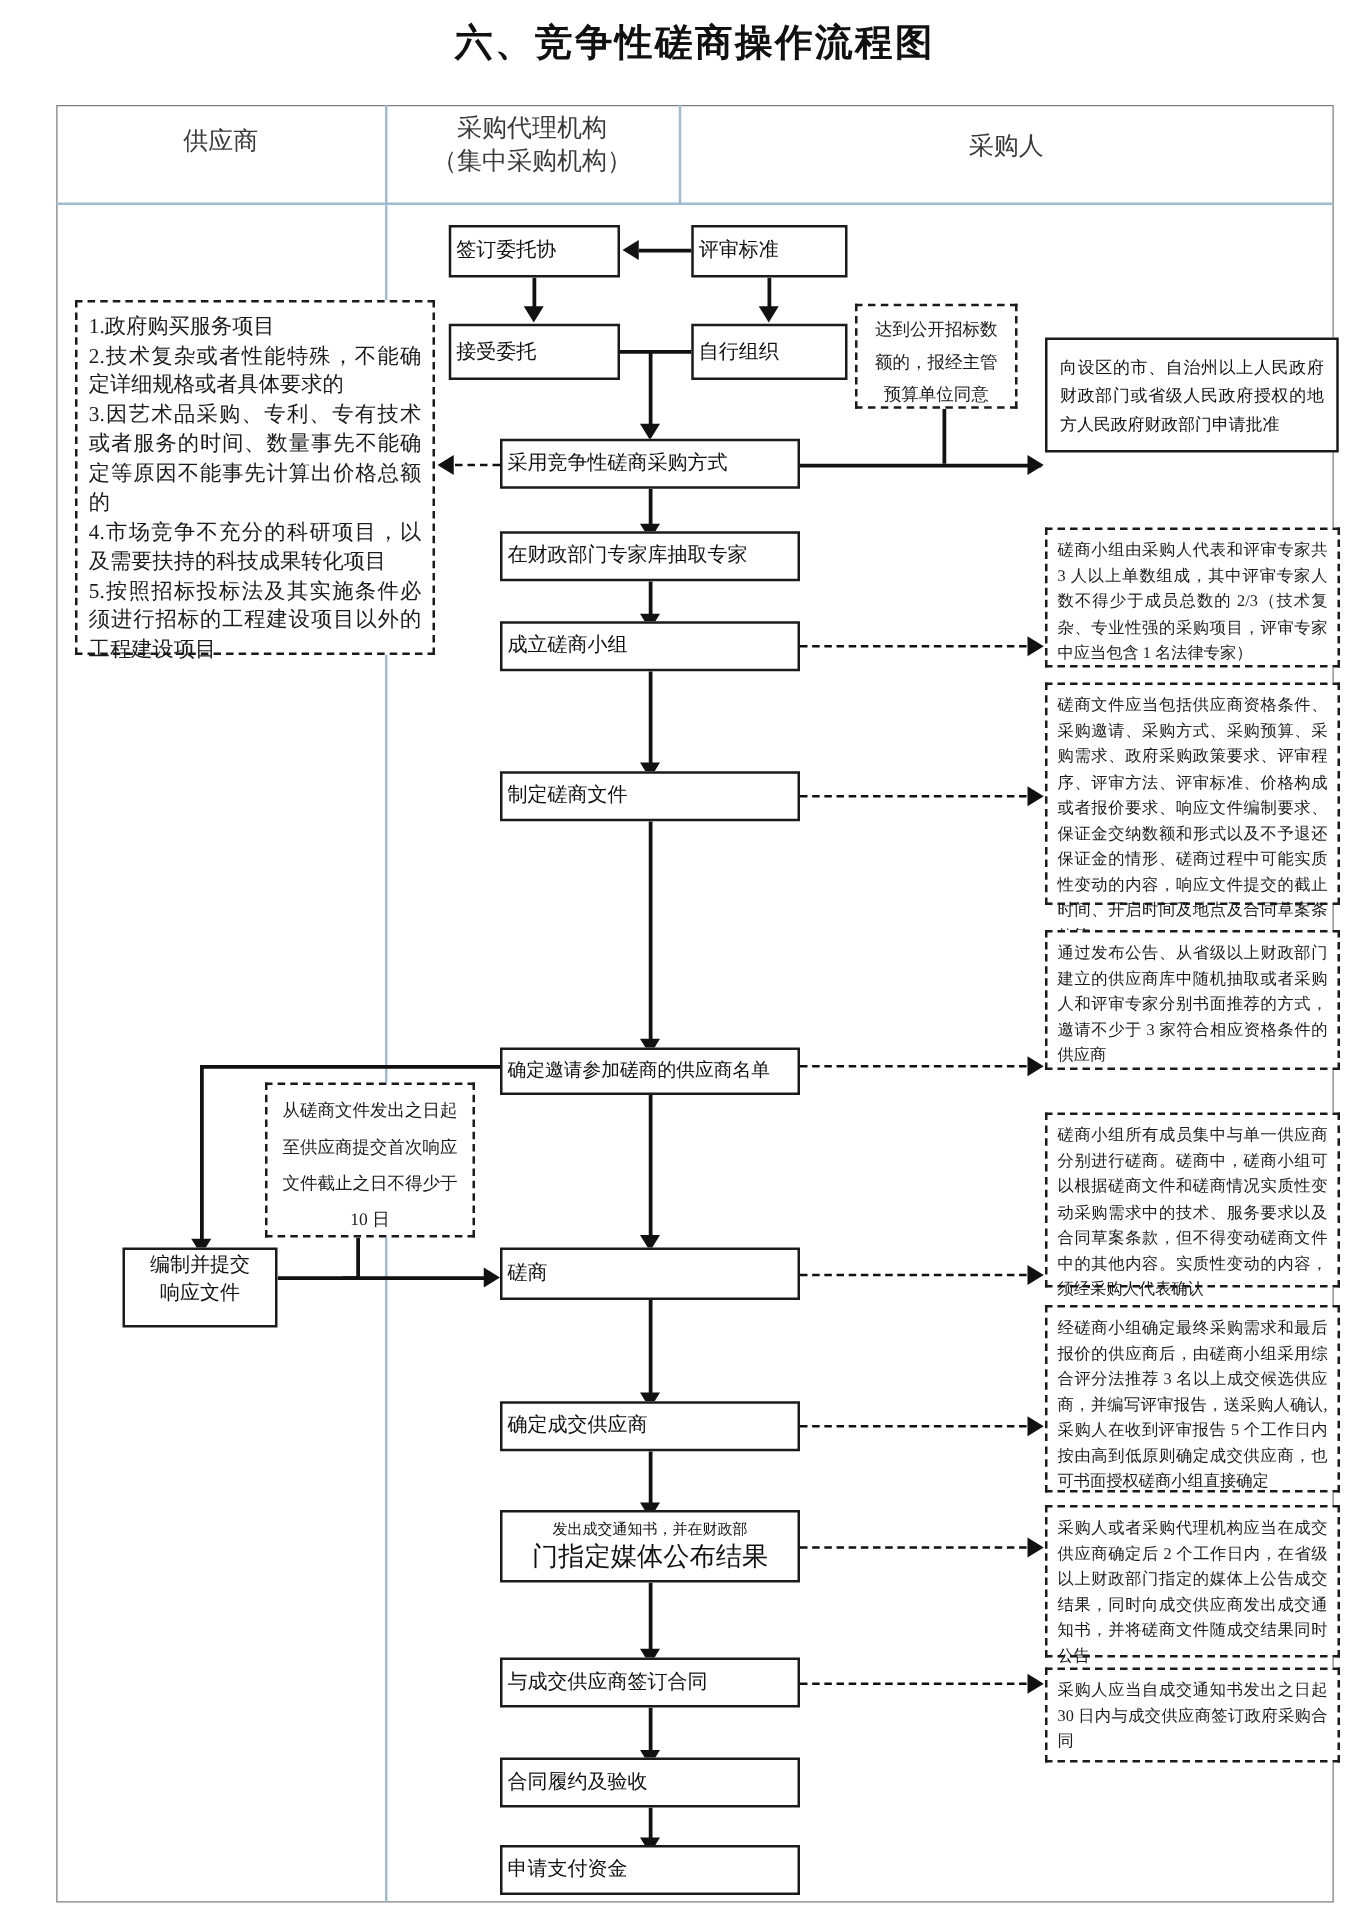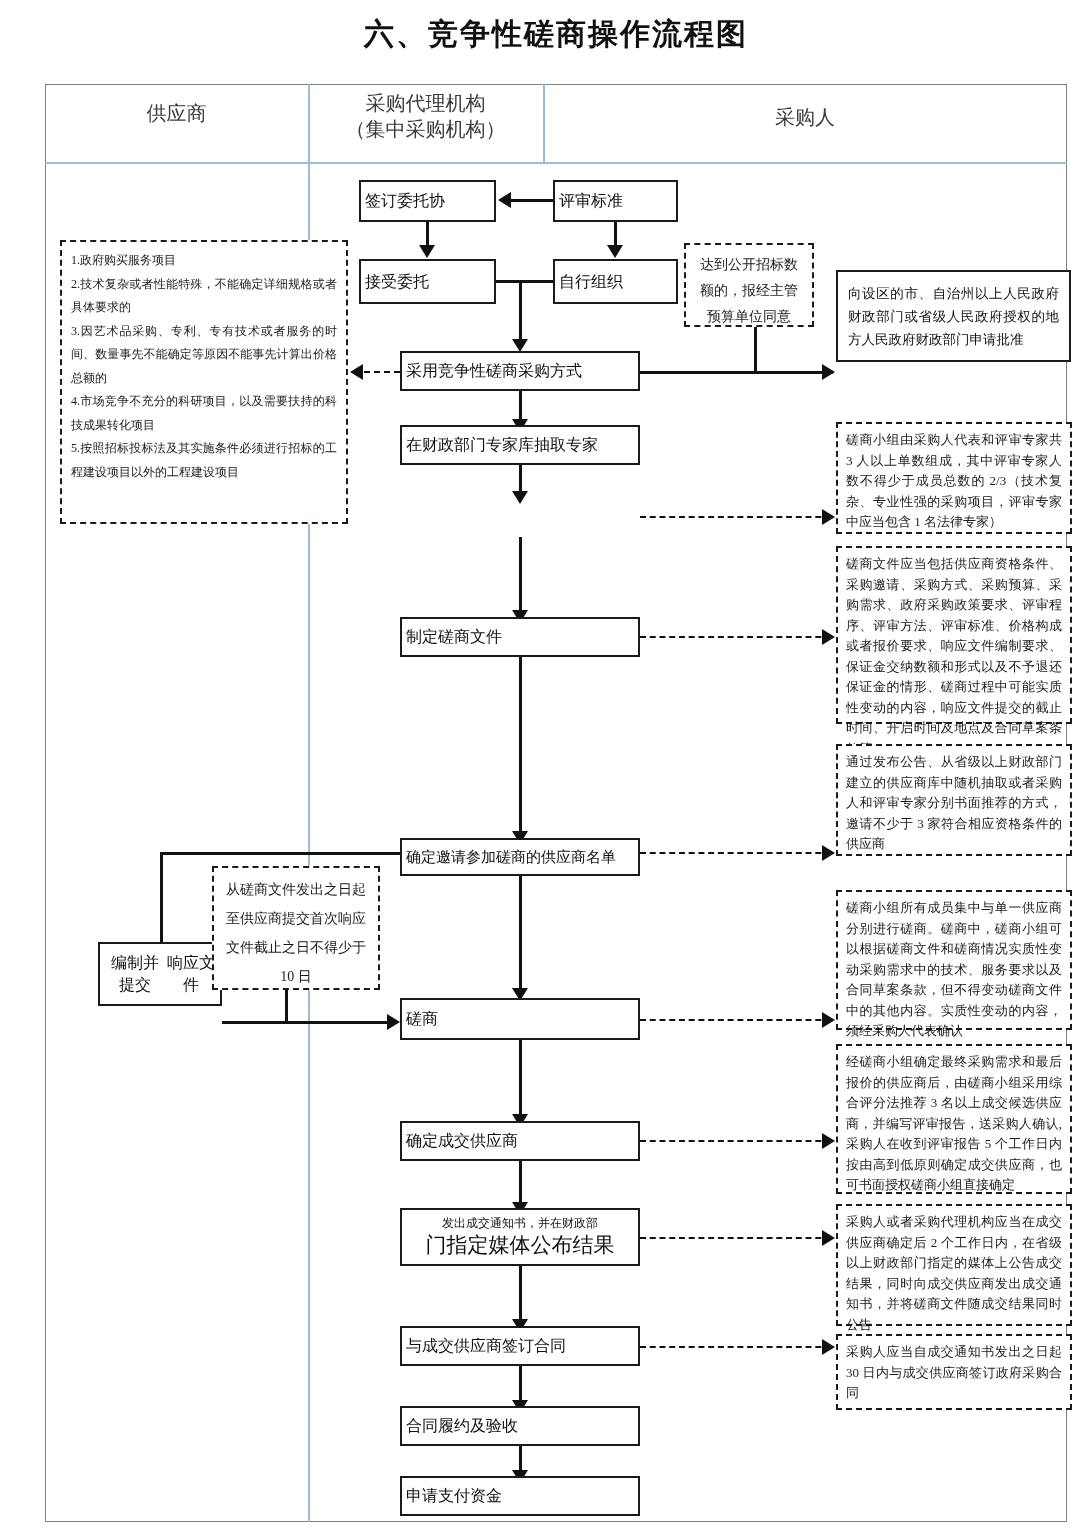--- a/index.html
+++ b/index.html
@@ -35,21 +35,21 @@
     display:flex;align-items:center;justify-content:flex-start;text-align:center;
     color:#111;font-size:16px;line-height:22px;
     font-family:"Liberation Serif","DejaVu Serif",serif;
     padding:2px 4px;z-index:4;
   }
 
   
   .note{
     position:absolute;box-sizing:border-box;
     border:2.5px dashed #1b1b1b;background:#ffffff;
-    color:#1b1b1b;font-size:12px;line-height:23.5px;
+    color:#1b1b1b;font-size:17px;line-height:23.5px;
     font-family:"Liberation Serif","DejaVu Serif",serif;
     padding:7px 9px;z-index:4;text-align:justify;
   }
   .note.tight{line-height:20.5px;font-size:13px;padding:6px 8px;}
   .note.center{text-align:center;line-height:26px;font-size:14px;}
 
   
   .ln{position:absolute;background:#111;z-index:2;}
   .ln.v{width:2.5px;}
   .ln.h{height:2.5px;}
@@ -142,20 +142,23 @@
   <div class="ln v" style="left:503px;top:391px;height:29px;"></div>
   <div class="arrow down" style="left:496px;top:419px;"></div>
 
   <div class="box" style="left:384px;top:425px;width:240px;height:40px;">
     <span>在财政部门专家库抽取专家</span>
   </div>
 
   <div class="ln v" style="left:503px;top:465px;height:27px;"></div>
   <div class="arrow down" style="left:496px;top:491px;"></div>
 
+  <div class="box" style="left:384px;top:497px;width:240px;height:40px;">
+    <span>成立磋商小组</span>
+  </div>
 
   <div class="note tight" style="left:820px;top:422px;width:236px;height:112px;">
     <span>磋商小组由采购人代表和评审专家共 3 人以上单数组成，其中评审专家人数不得少于成员总数的 2/3（技术复杂、专业性强的采购项目，评审专家中应当包含 1 名法律专家）</span>
   </div>
   <div class="dln h" style="left:624px;top:516px;width:191px;"></div>
   <div class="arrow right" style="left:806px;top:509px;"></div>
 
   <div class="ln v" style="left:503px;top:537px;height:74px;"></div>
   <div class="arrow down" style="left:496px;top:610px;"></div>
 
@@ -179,21 +182,21 @@
   <div class="note tight" style="left:820px;top:744px;width:236px;height:112px;">
     <span>通过发布公告、从省级以上财政部门建立的供应商库中随机抽取或者采购人和评审专家分别书面推荐的方式，邀请不少于 3 家符合相应资格条件的供应商</span>
   </div>
   <div class="dln h" style="left:624px;top:852px;width:191px;"></div>
   <div class="arrow right" style="left:806px;top:845px;"></div>
 
   <div class="ln h" style="left:144px;top:852px;width:241px;"></div>
   <div class="ln v" style="left:144px;top:852px;height:140px;"></div>
   <div class="arrow down" style="left:137px;top:991px;"></div>
 
-  <div class="box" style="left:82px;top:942px;width:124px;height:64px;flex-direction:row;">
+  <div class="box" style="left:82px;top:998px;width:124px;height:64px;flex-direction:column;">
     <span>编制并提交</span>
     <span>响应文件</span>
   </div>
 
   <div class="note center" style="left:196px;top:866px;width:168px;height:124px;line-height:29px;">
     <span>从磋商文件发出之日起至供应商提交首次响应文件截止之日不得少于 10 日</span>
   </div>
 
   <div class="ln v" style="left:269px;top:990px;height:32px;"></div>
   <div class="ln h" style="left:258px;top:1021px;width:13px;"></div>

